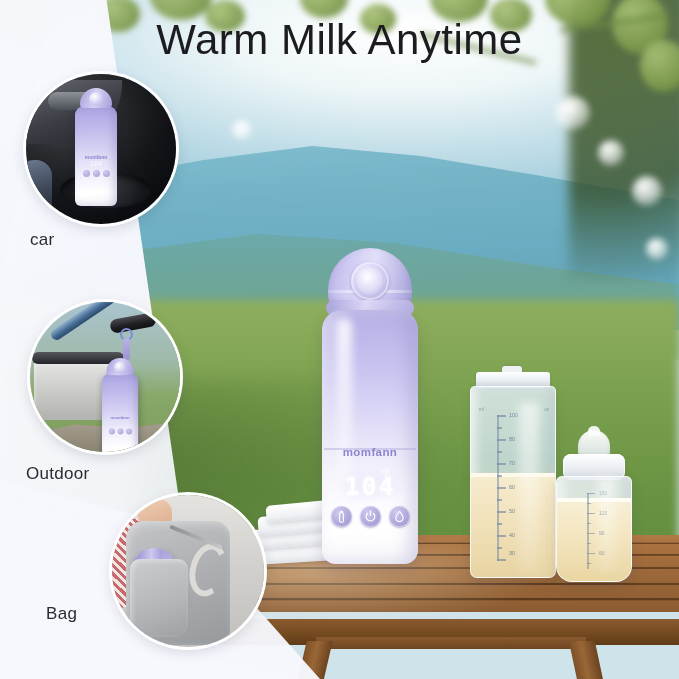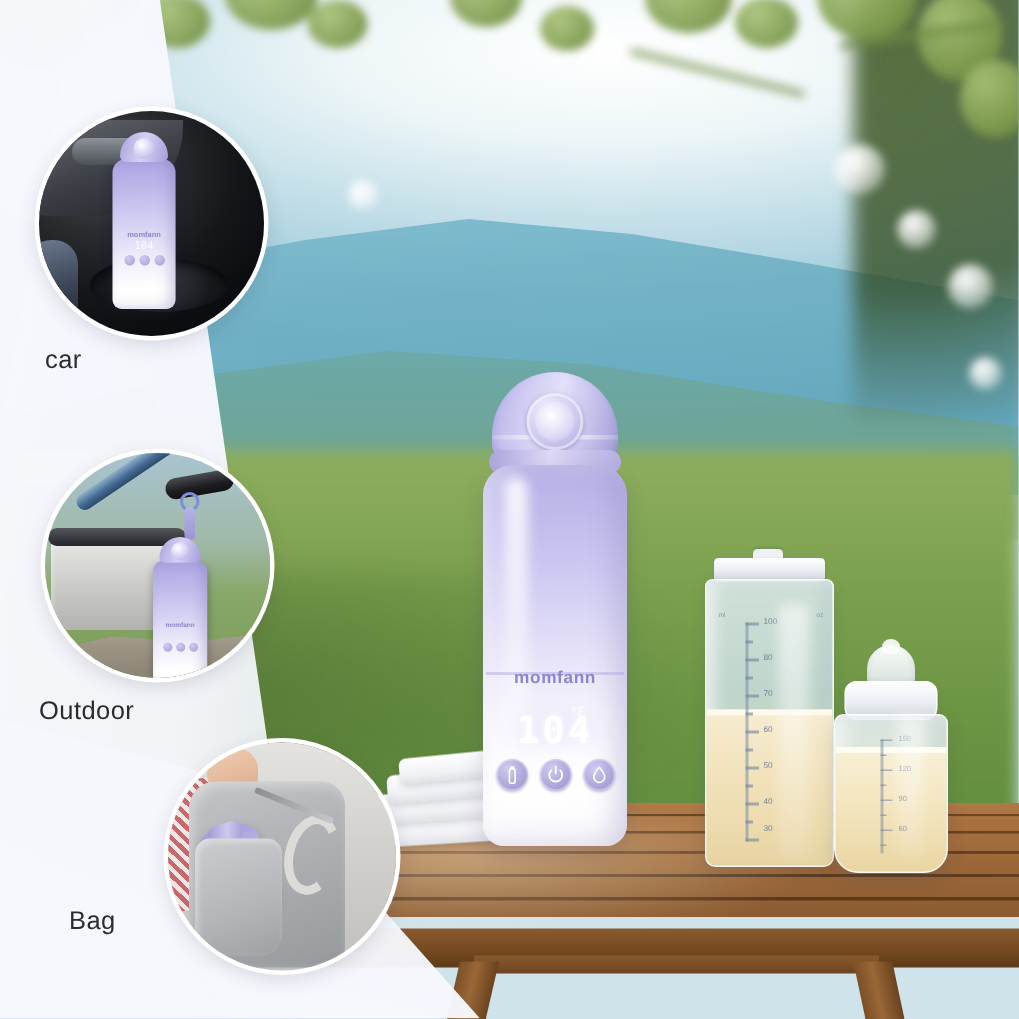--- a/index.html
+++ b/index.html
@@ -660,14 +660,17 @@
       <div class="bag-handle"></div>
       <div class="bag-zip"></div>
       <div class="bag-bottle">
         <div class="bag-bottle-cap"></div>
       </div>
       <div class="bag-pocket"></div>
     </div>
   </div>
   <div class="c-label" style="left:46px;top:604px;">Bag</div>
 
+  <div style="position:absolute;left:0;top:16px;width:679px;text-align:center;
+              font-size:42px;font-weight:300;letter-spacing:.5px;color:#1c1c20;
+              font-family:'Liberation Sans',sans-serif;">Warm Milk Anytime</div>
 
 </div>
 
 </body></html>

